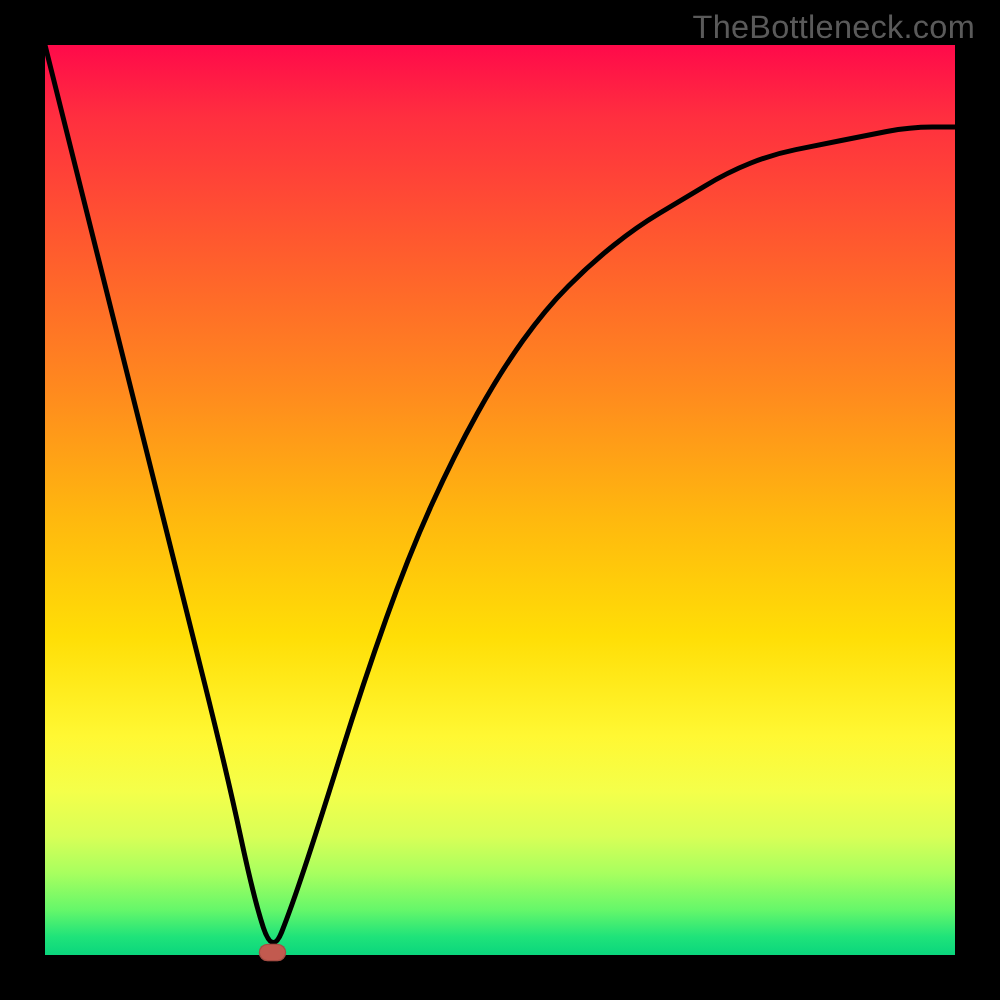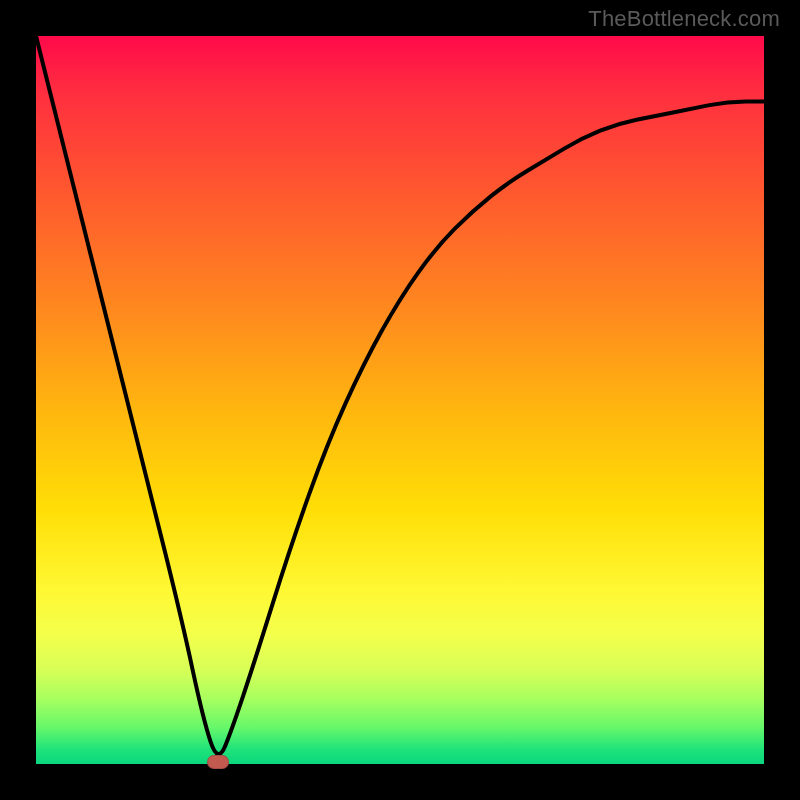--- a/index.html
+++ b/index.html
@@ -39,21 +39,21 @@
       #66f76a 95%,
       #1fe37a 98%,
       #0ad67d 100%
     );
   }
   .watermark {
     position: absolute;
     top: 6px;
     right: 20px;
     color: #5a5a5a;
-    font-size: 22px;
+    font-size: 26px;
     font-weight: 400;
     letter-spacing: 0.2px;
     user-select: none;
   }
   svg.curve {
     position: absolute;
     left: 0;
     top: 0;
     width: 728px;
     height: 728px;

